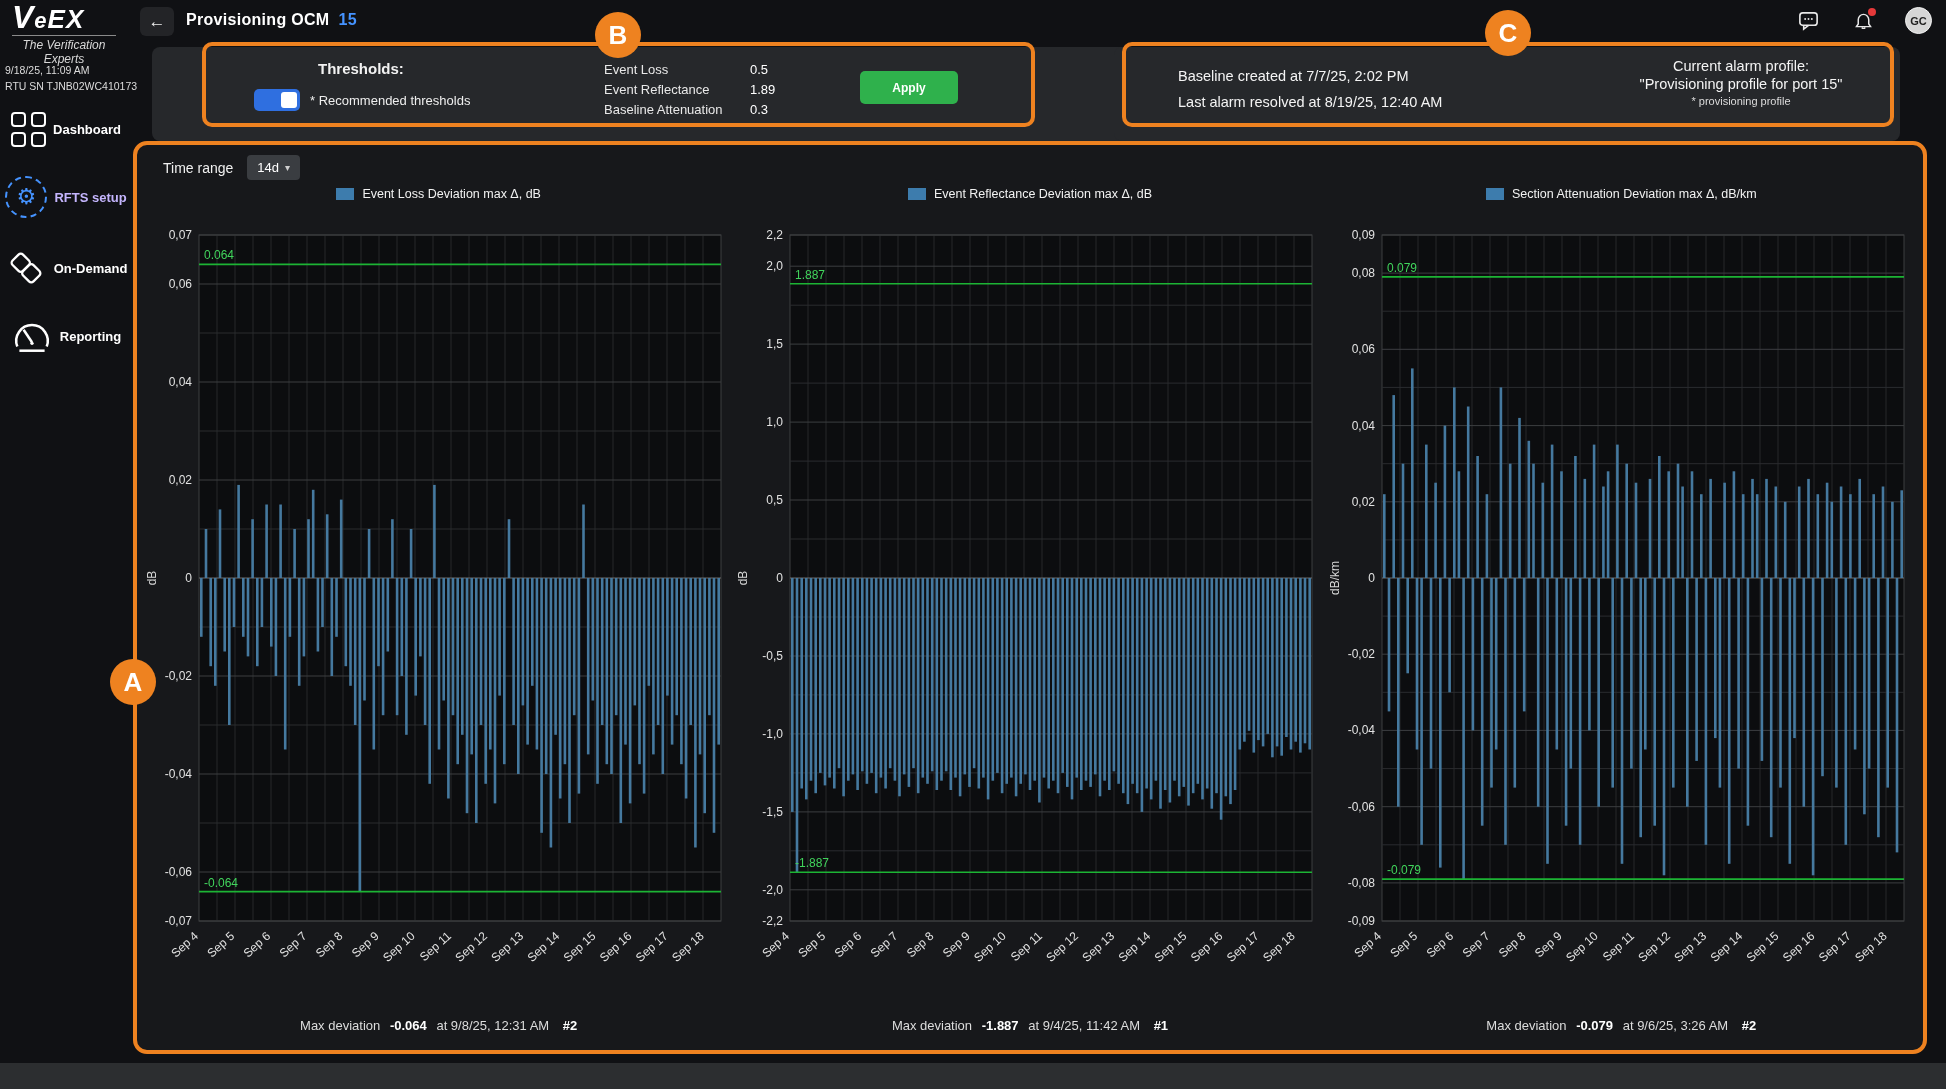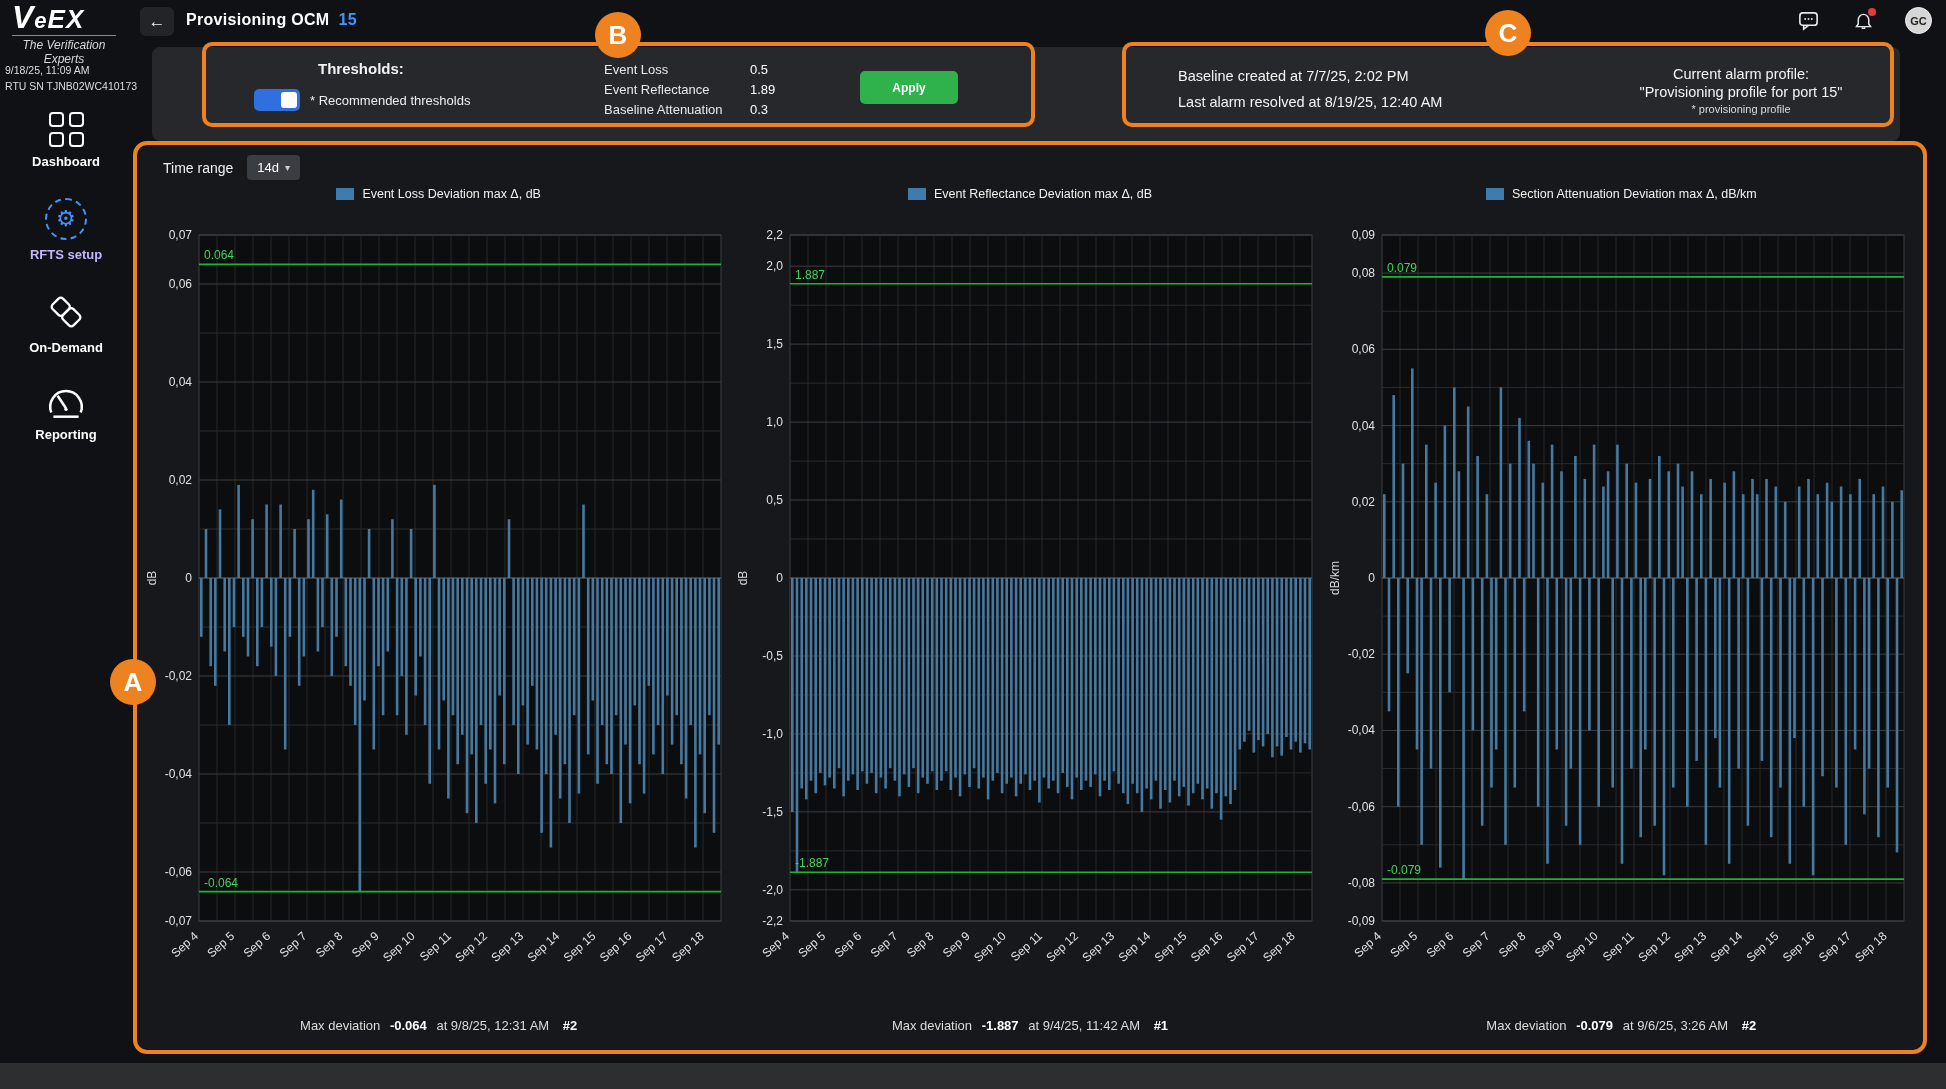--- a/index.html
+++ b/index.html
@@ -27,21 +27,21 @@
 
   .topbar-right { position:absolute; right:14px; top:7px; display:flex; align-items:center; gap:29px; }
   .icon-btn { position:relative; width:26px; height:26px; display:flex; align-items:center; justify-content:center; cursor:pointer; }
   .badge-dot { position:absolute; top:0; right:0; width:8px; height:8px; background:#e5393a; border-radius:50%; }
   .avatar { width:27px; height:27px; border-radius:50%; background:#d6d6d6; border:1px solid #f2f2f2; color:#222;
     font-size:11px; font-weight:bold; display:flex; align-items:center; justify-content:center; cursor:pointer; }
 
   
   .side-meta { position:absolute; left:5px; top:62px; font-size:10.5px; color:#dcdcdc; line-height:16px; }
   .nav { position:absolute; left:0; top:112px; width:132px; display:flex; flex-direction:column; gap:29px; align-items:center; }
-  .nav-item { display:flex; flex-direction:column; align-items:center; gap:7px; cursor:pointer; color:#fff; }
+  .nav-item { display:flex; flex-direction:row; align-items:center; gap:7px; cursor:pointer; color:#fff; }
   .nav-item .lbl { font-size:13px; font-weight:600; }
   .nav-item.active { color:#4593ff; }
   .nav-item.active .lbl { color:#c4b5fd; }
   .icon-grid { display:grid; grid-template-columns:15px 15px; gap:5px; }
   .icon-grid span { display:block; height:15px; border:2.5px solid #fff; border-radius:4px; }
   .icon-rfts { width:42px; height:42px; border:2.5px dashed #4593ff; border-radius:50%;
     display:flex; align-items:center; justify-content:center; font-size:22px; color:#4593ff; }
 
   
   .card { position:absolute; top:47px; height:94px; background:#26282b; border-radius:8px; }
@@ -56,21 +56,21 @@
 
   .kv { position:absolute; left:452px; top:13px; font-size:13px; line-height:20px; }
   .kv-row { display:flex; }
   .kv-label { width:146px; color:#e8e8e8; }
   .kv-value { color:#fff; }
   .apply-btn { position:absolute; left:708px; top:24px; width:98px; height:33px; background:#2fb14c; border:none;
     border-radius:5px; color:#fff; font-size:12px; font-weight:600; font-family:"Liberation Sans",sans-serif; cursor:pointer; }
 
   .bl-left { position:absolute; left:64px; top:16px; font-size:14.5px; line-height:26px; color:#f4f4f4; }
   .bl-right { position:absolute; left:462px; top:11px; width:330px; text-align:center; }
-  .bl-right .t1 { font-size:14.5px; color:#f4f4f4;margin-top:8px; }
+  .bl-right .t1 { font-size:14.5px; color:#f4f4f4; }
   .bl-right .t2 { font-size:14.5px; color:#f4f4f4; margin-top:2px; }
   .bl-right .t3 { font-size:11px; color:#dcdcdc; margin-top:3px; }
 
   
   .charts-panel { position:absolute; left:133px; top:141px; width:1794px; height:913px;
     background:#17181b; border:4px solid #ee8220; border-radius:14px; }
   .time-row { display:flex; align-items:center; gap:14px; margin:10px 0 2px 26px; }
   .time-label { font-size:14px; color:#f0f0f0; }
   .dropdown { display:flex; align-items:center; gap:6px; background:#3a3d41; border-radius:4px; padding:5px 10px;
     font-size:13px; color:#fff; cursor:pointer; }

